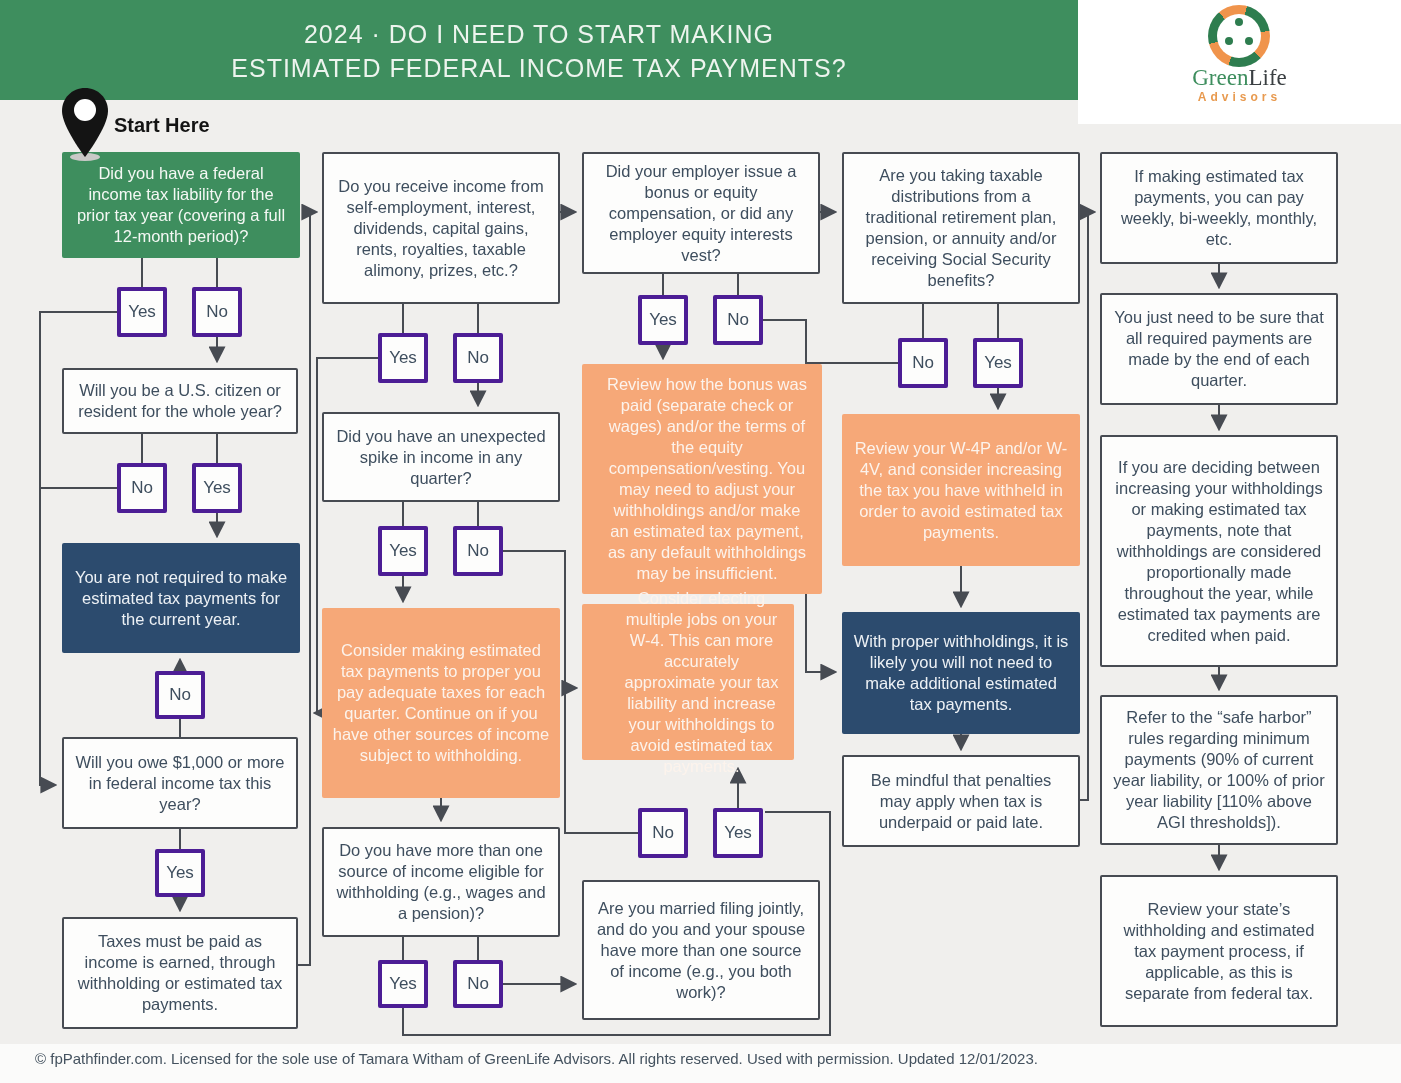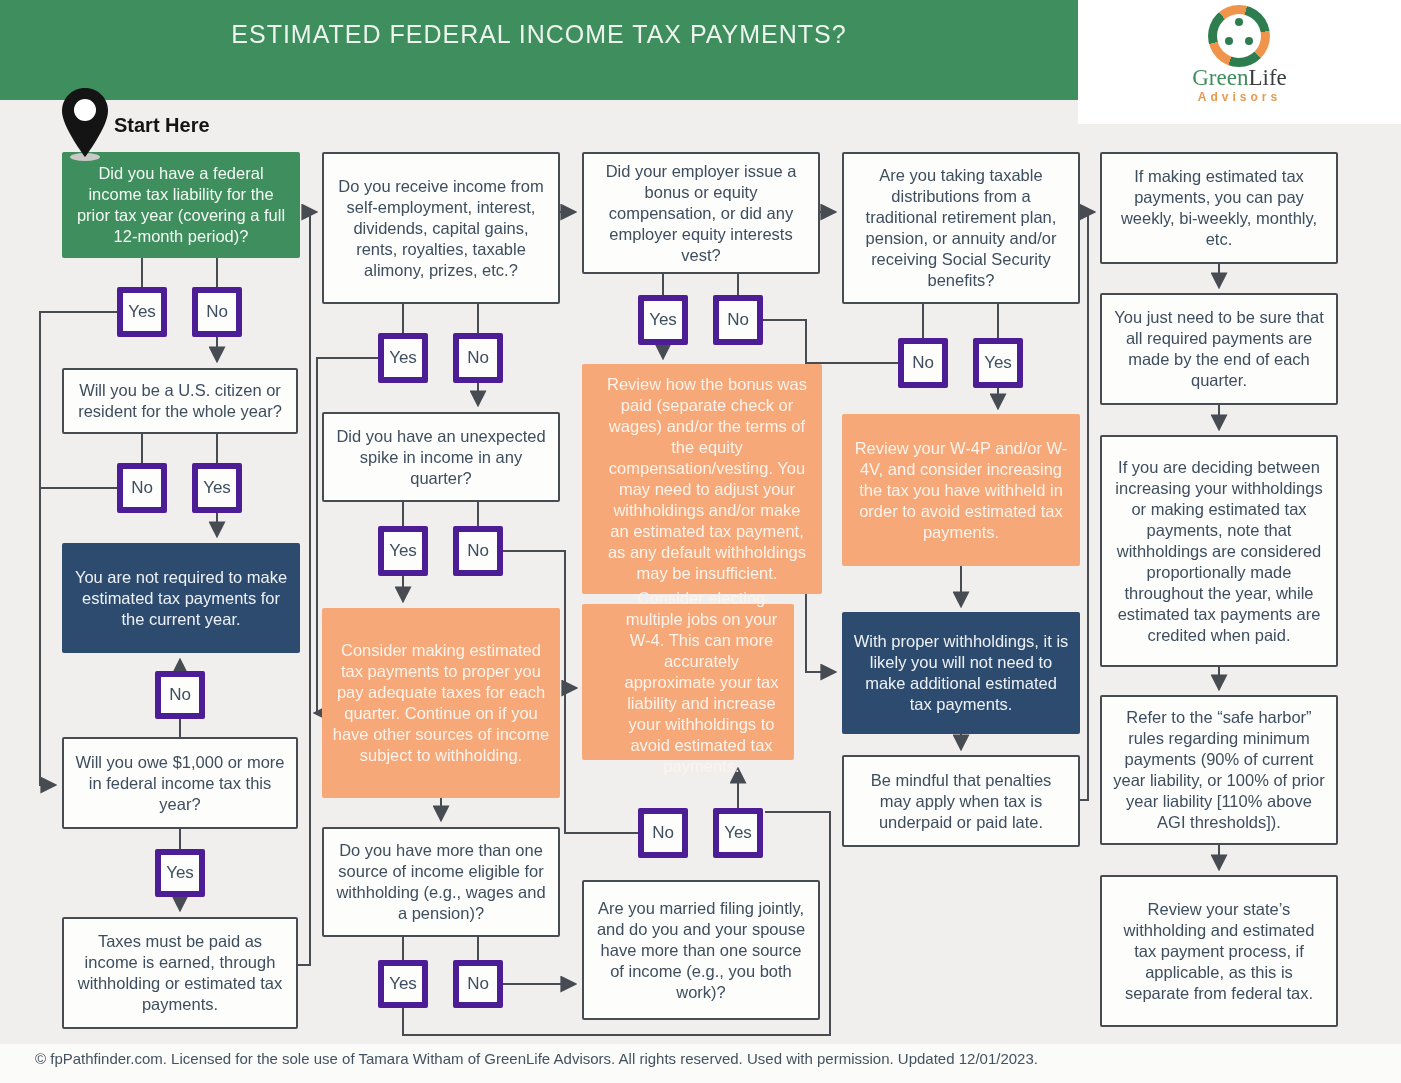--- a/index.html
+++ b/index.html
@@ -27,21 +27,21 @@
   .main-area{position:absolute;left:0;top:100px;width:1401px;height:944px;background:#F0EFED;}
   .footer{position:absolute;left:0;top:1044px;width:1401px;height:39px;background:#FBFBFA;}
   .footer-text{position:absolute;left:35px;top:6px;font-size:15px;color:#44525F;}
   
   .node{position:absolute;box-sizing:border-box;display:flex;align-items:center;justify-content:center;
     text-align:center;font-size:16.5px;line-height:21px;color:#3E4E5E;padding:8px 10px;z-index:2;border-radius:2px;}
   .q{background:#FDFDFC;border:2px solid #474B52;}
   .green{background:#3E8E5E;color:#F4F8F4;}
   .navy{background:#2C4B6E;color:#EDF1F5;}
   .orange{background:#F6A878;color:#FCF3EC;}
-  .ans{position:absolute;box-sizing:border-box;width:50px;height:50px;background:#FDFDFC;border:6px solid #4c1d95;
+  .ans{position:absolute;box-sizing:border-box;width:50px;height:50px;background:#FDFDFC;border:4px solid #4c1d95;
     display:flex;align-items:center;justify-content:center;font-size:17px;color:#3E4E5E;z-index:2;border-radius:2px;}
   
   .start-pin{position:absolute;left:60px;top:86px;z-index:3;}
   .start-label{position:absolute;left:114px;top:114px;font-size:20px;font-weight:bold;color:#141414;z-index:3;}
   svg.flow{position:absolute;left:0;top:0;z-index:1;}
 </style>
 </head>
 <body>
 
 <div id="canvas">
@@ -105,20 +105,21 @@
       <path d="M1219,264 V286" marker-end="url(#arr)"></path>
       <path d="M1219,405 V428" marker-end="url(#arr)"></path>
       <path d="M1219,667 V688" marker-end="url(#arr)"></path>
       <path d="M1219,845 V868" marker-end="url(#arr)"></path>
     </g>
   </svg>
 
   <div class="header-bar"></div>
   <div class="header-arrow"></div>
   <div class="title-wrap">
+    <div>2024 · DO I NEED TO START MAKING</div>
     <div>ESTIMATED FEDERAL INCOME TAX PAYMENTS?</div>
   </div>
   <div class="logo-wrap">
     <div class="logo-icon">
       <span class="logo-dot" style="left:27px;top:13px;"></span>
       <span class="logo-dot" style="left:17px;top:32px;"></span>
       <span class="logo-dot" style="left:37px;top:32px;"></span>
     </div>
     <div class="logo-text"><span class="logo-green">Green</span><span class="logo-dark">Life</span></div>
     <div class="logo-sub">Advisors</div>

